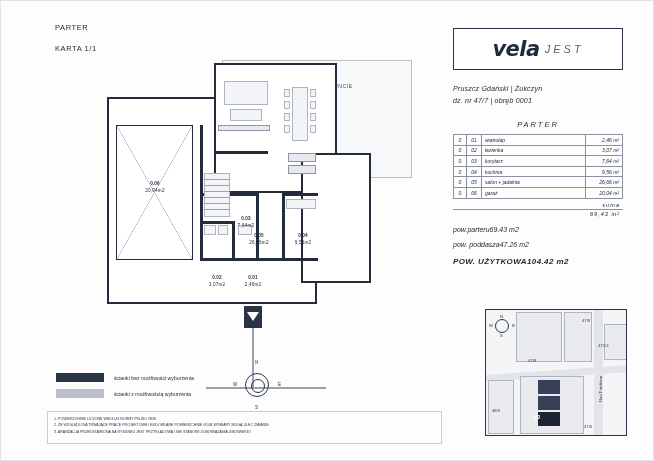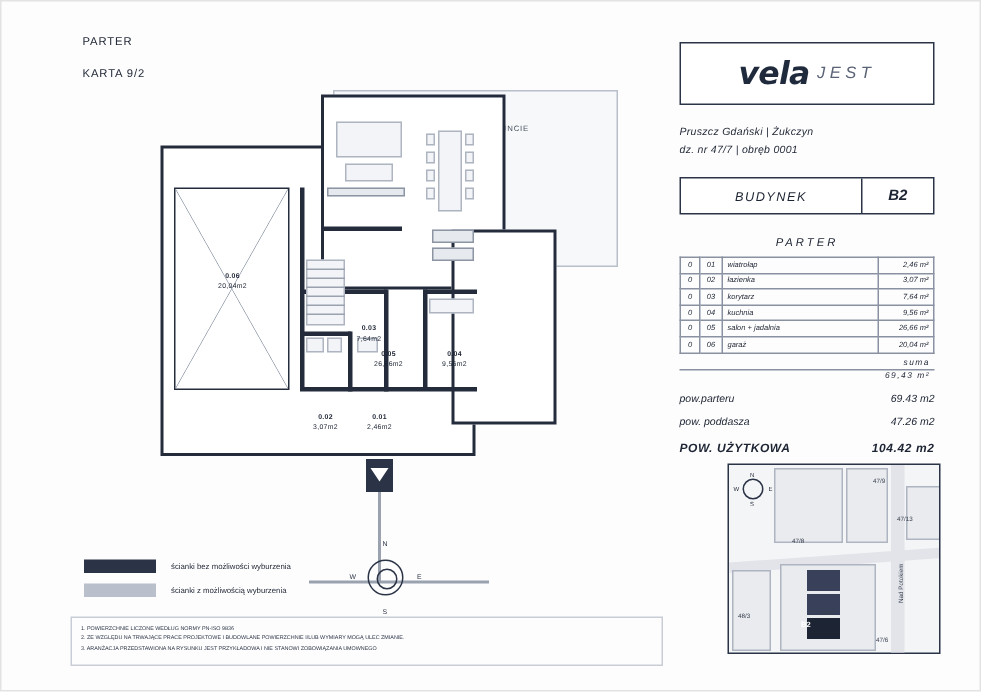--- a/index.html
+++ b/index.html
@@ -128,21 +128,21 @@
   table.rooms td { border:0.7px solid #8a92a1; padding:1.8px 3px; color:#1d2433; }
   table.rooms td.n1 { width:13px; text-align:center; }
   table.rooms td.n2 { width:15px; text-align:center; }
   table.rooms td.nm { }
   table.rooms td.ar { width:37px; text-align:right; }
 
   .suma { width:170px; text-align:right; font-size:5.6px; padding:3px 3px 0 0; letter-spacing:1px; }
   .sum-line { width:170px; border-top:0.7px solid #8a92a1; margin-top:1px; }
 
   .areas { margin-top:9px; width:170px; font-size:7px; }
-  .areas .row { display:flex; justify-content:space-between; margin-bottom:8px; color:#1d2433; }
+  .areas .row { display:flex; margin-bottom:8px; color:#1d2433; }
   .areas .row.big { margin-top:9px; font-size:8px; font-weight:700; letter-spacing:.4px; }
 
   
   .site { position:absolute; left:484px; top:308px; width:142px; height:127px; border:1px solid #2b3446; background:#f4f5f7; overflow:hidden; }
   .site .road { position:absolute; background:#e2e4e9; }
   .site .plotfill { position:absolute; background:#e9ebef; border:0.7px solid #aeb5c1; }
   .site .house { position:absolute; background:#39415a; }
   .site .lbl { position:absolute; font-size:4.2px; color:#3a4150; }
   .site .lblw { position:absolute; font-size:4.2px; color:#3a4150; transform:rotate(-90deg); transform-origin:left top; }
   .site .b2 { position:absolute; font-size:5px; font-weight:700; color:#1d2433; }
@@ -153,21 +153,21 @@
   .site .ncomp .ww { position:absolute; left:-3px; top:7px; font-size:4px; }
   .site .ncomp .ee { position:absolute; right:-3px; top:7px; font-size:4px; }
 </style>
 </head>
 <body>
 
 <div class="sheet">
 
   <div class="hdr-left">
     <div>PARTER</div>
-    <div class="l2">KARTA 9/2</div>
+    <div class="l2">KARTA 1/1</div>
   </div>
 
   <div class="plan">
 
     <div class="terrace-outline"></div>
     <div class="terrace-label">TARAS NA GRUNCIE</div>
 
     <div class="outer-wall"></div>
     <div class="upper-block"></div>
     <div class="right-block"></div>
@@ -274,24 +274,20 @@
     <div class="logo-box">
       <span class="logo-vela">vela</span>
       <span class="logo-group">JEST</span>
     </div>
 
     <div class="addr">
       <div>Pruszcz Gdański | Żukczyn</div>
       <div>dz. nr 47/7 | obręb 0001</div>
     </div>
 
-    <div class="bud-box">
-      <div class="bud-label">BUDYNEK</div>
-      <div class="bud-val">B2</div>
-    </div>
 
     <div class="tbl-title">PARTER</div>
 
     <table class="rooms">
       <tbody>
         <tr>
           <td class="n1">0</td>
           <td class="n2">01</td>
           <td class="nm">wiatrołap</td>
           <td class="ar">2,46 m²</td>

